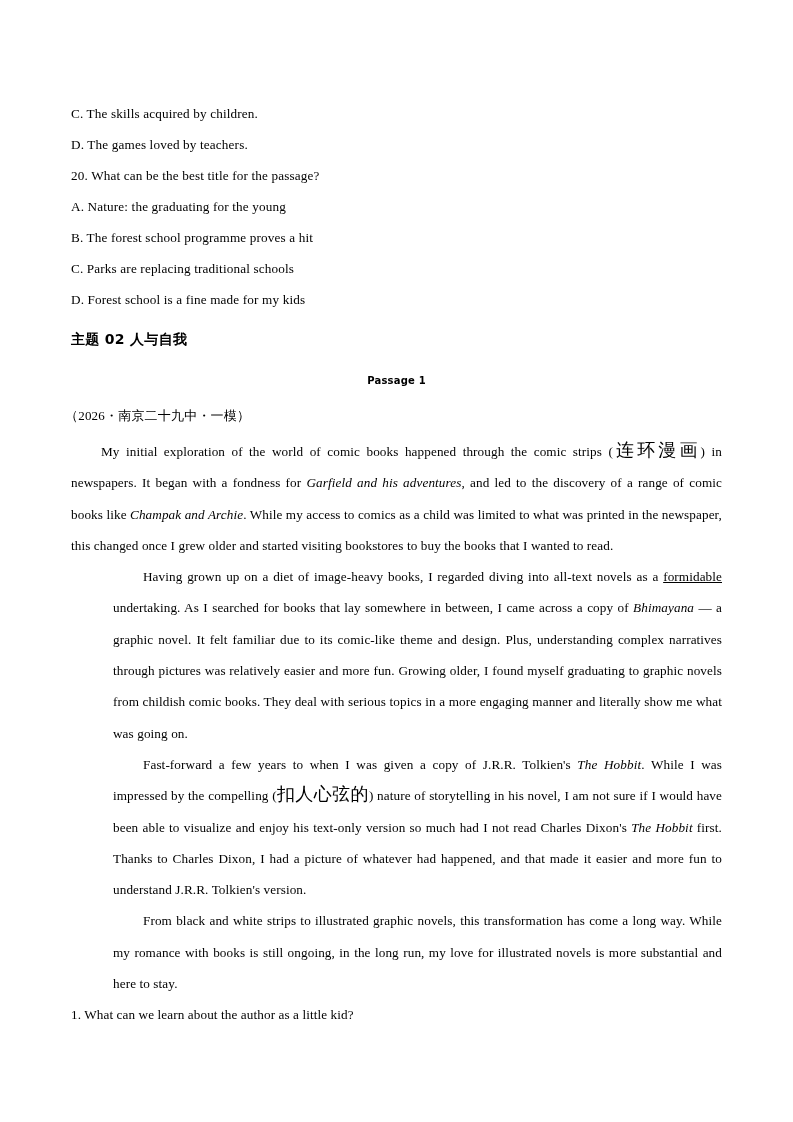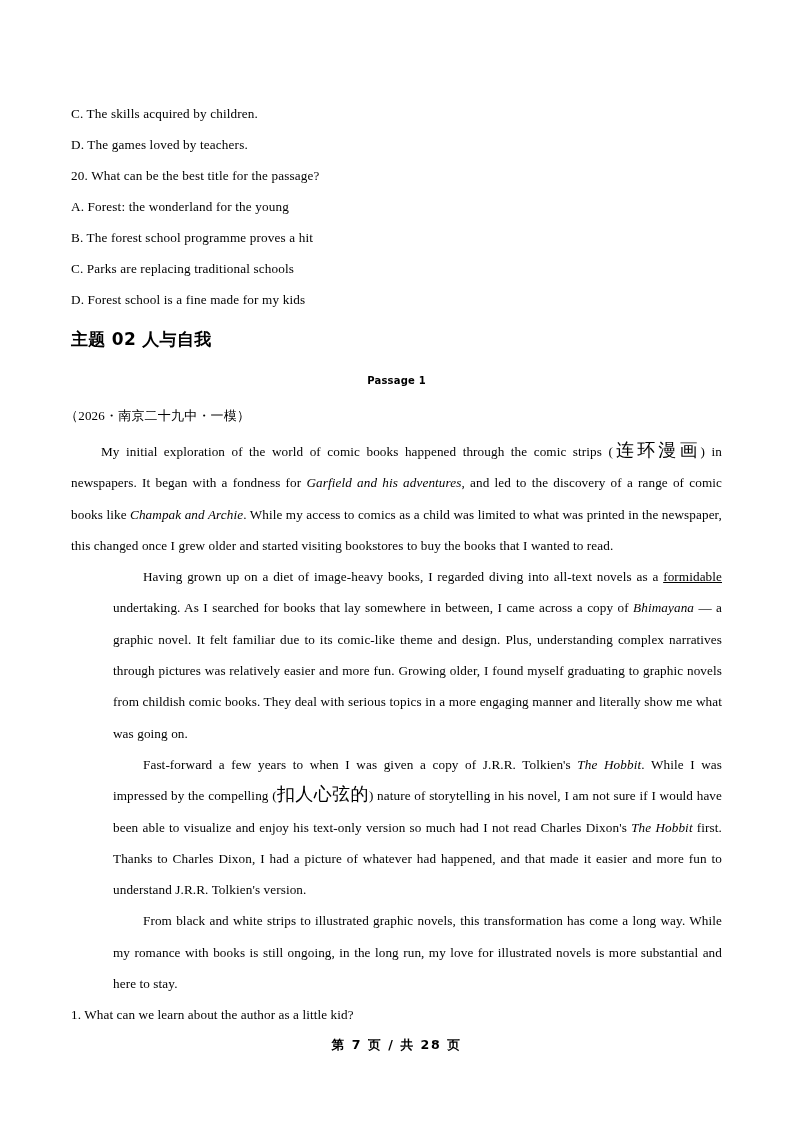--- a/index.html
+++ b/index.html
@@ -39,21 +39,21 @@
     line-height: 31px;
     margin: 0;
     white-space: nowrap;
     letter-spacing: 0.15px;
   }
 
   
   .section-heading {
     font-family: "DejaVu Sans", "Liberation Sans", sans-serif;
     font-weight: bold;
-    font-size: 17px;
+    font-size: 14px;
     line-height: 22px;
     margin: 13px 0 8px 0;
     letter-spacing: 0.3px;
   }
 
   
   .passage-title {
     font-family: "DejaVu Sans", "Liberation Sans", sans-serif;
     font-weight: bold;
     font-size: 10px;
@@ -115,35 +115,34 @@
 
 <div class="page">
 
   <div class="content">
 
     <p class="opt">C. The skills acquired by children.</p>
     <p class="opt">D. The games loved by teachers.</p>
 
     <p class="opt">20. What can be the best title for the passage?</p>
 
-    <p class="opt">A. Forest: the wonderland for the young</p>
+    <p class="opt">A. Nature: the graduating for the young</p>
     <p class="opt">B. The forest school programme proves a hit</p>
     <p class="opt">C. Parks are replacing traditional schools</p>
     <p class="opt">D. Forest school is a fine made for my kids</p>
 
     <h2 class="section-heading">主题 02  人与自我</h2>
 
     <h3 class="passage-title">Passage 1</h3>
 
     <p class="source-line">（2026・南京二十九中・一模）</p>
 
     <p class="para first">My initial exploration of the world of comic books happened through the comic strips (<span class="cjk">连环漫画</span>) in newspapers. It began with a fondness for <span class="it">Garfield and his adventures</span>, and led to the discovery of a range of comic books like <span class="it">Champak and Archie</span>. While my access to comics as a child was limited to what was printed in the newspaper, this changed once I grew older and started visiting bookstores to buy the books that I wanted to read.</p>
     <p class="para">Having grown up on a diet of image-heavy books, I regarded diving into all-text novels as a <span class="ul">formidable</span> undertaking. As I searched for books that lay somewhere in between, I came across a copy of <span class="it">Bhimayana</span> — a graphic novel. It felt familiar due to its comic-like theme and design. Plus, understanding complex narratives through pictures was relatively easier and more fun. Growing older, I found myself graduating to graphic novels from childish comic books. They deal with serious topics in a more engaging manner and literally show me what was going on.</p>
     <p class="para">Fast-forward a few years to when I was given a copy of J.R.R. Tolkien's <span class="it">The Hobbit</span>. While I was impressed by the compelling (<span class="cjk">扣人心弦的</span>) nature of storytelling in his novel, I am not sure if I would have been able to visualize and enjoy his text-only version so much had I not read Charles Dixon's <span class="it">The Hobbit</span> first. Thanks to Charles Dixon, I had a picture of whatever had happened, and that made it easier and more fun to understand J.R.R. Tolkien's version.</p>
     <p class="para">From black and white strips to illustrated graphic novels, this transformation has come a long way. While my romance with books is still ongoing, in the long run, my love for illustrated novels is more substantial and here to stay.</p>
 
     <p class="q-after">1. What can we learn about the author as a little kid?</p>
 
   </div>
 
-  <div class="footer">第 7 页 / 共 28 页</div>
 
 </div>
 
 </body></html>

